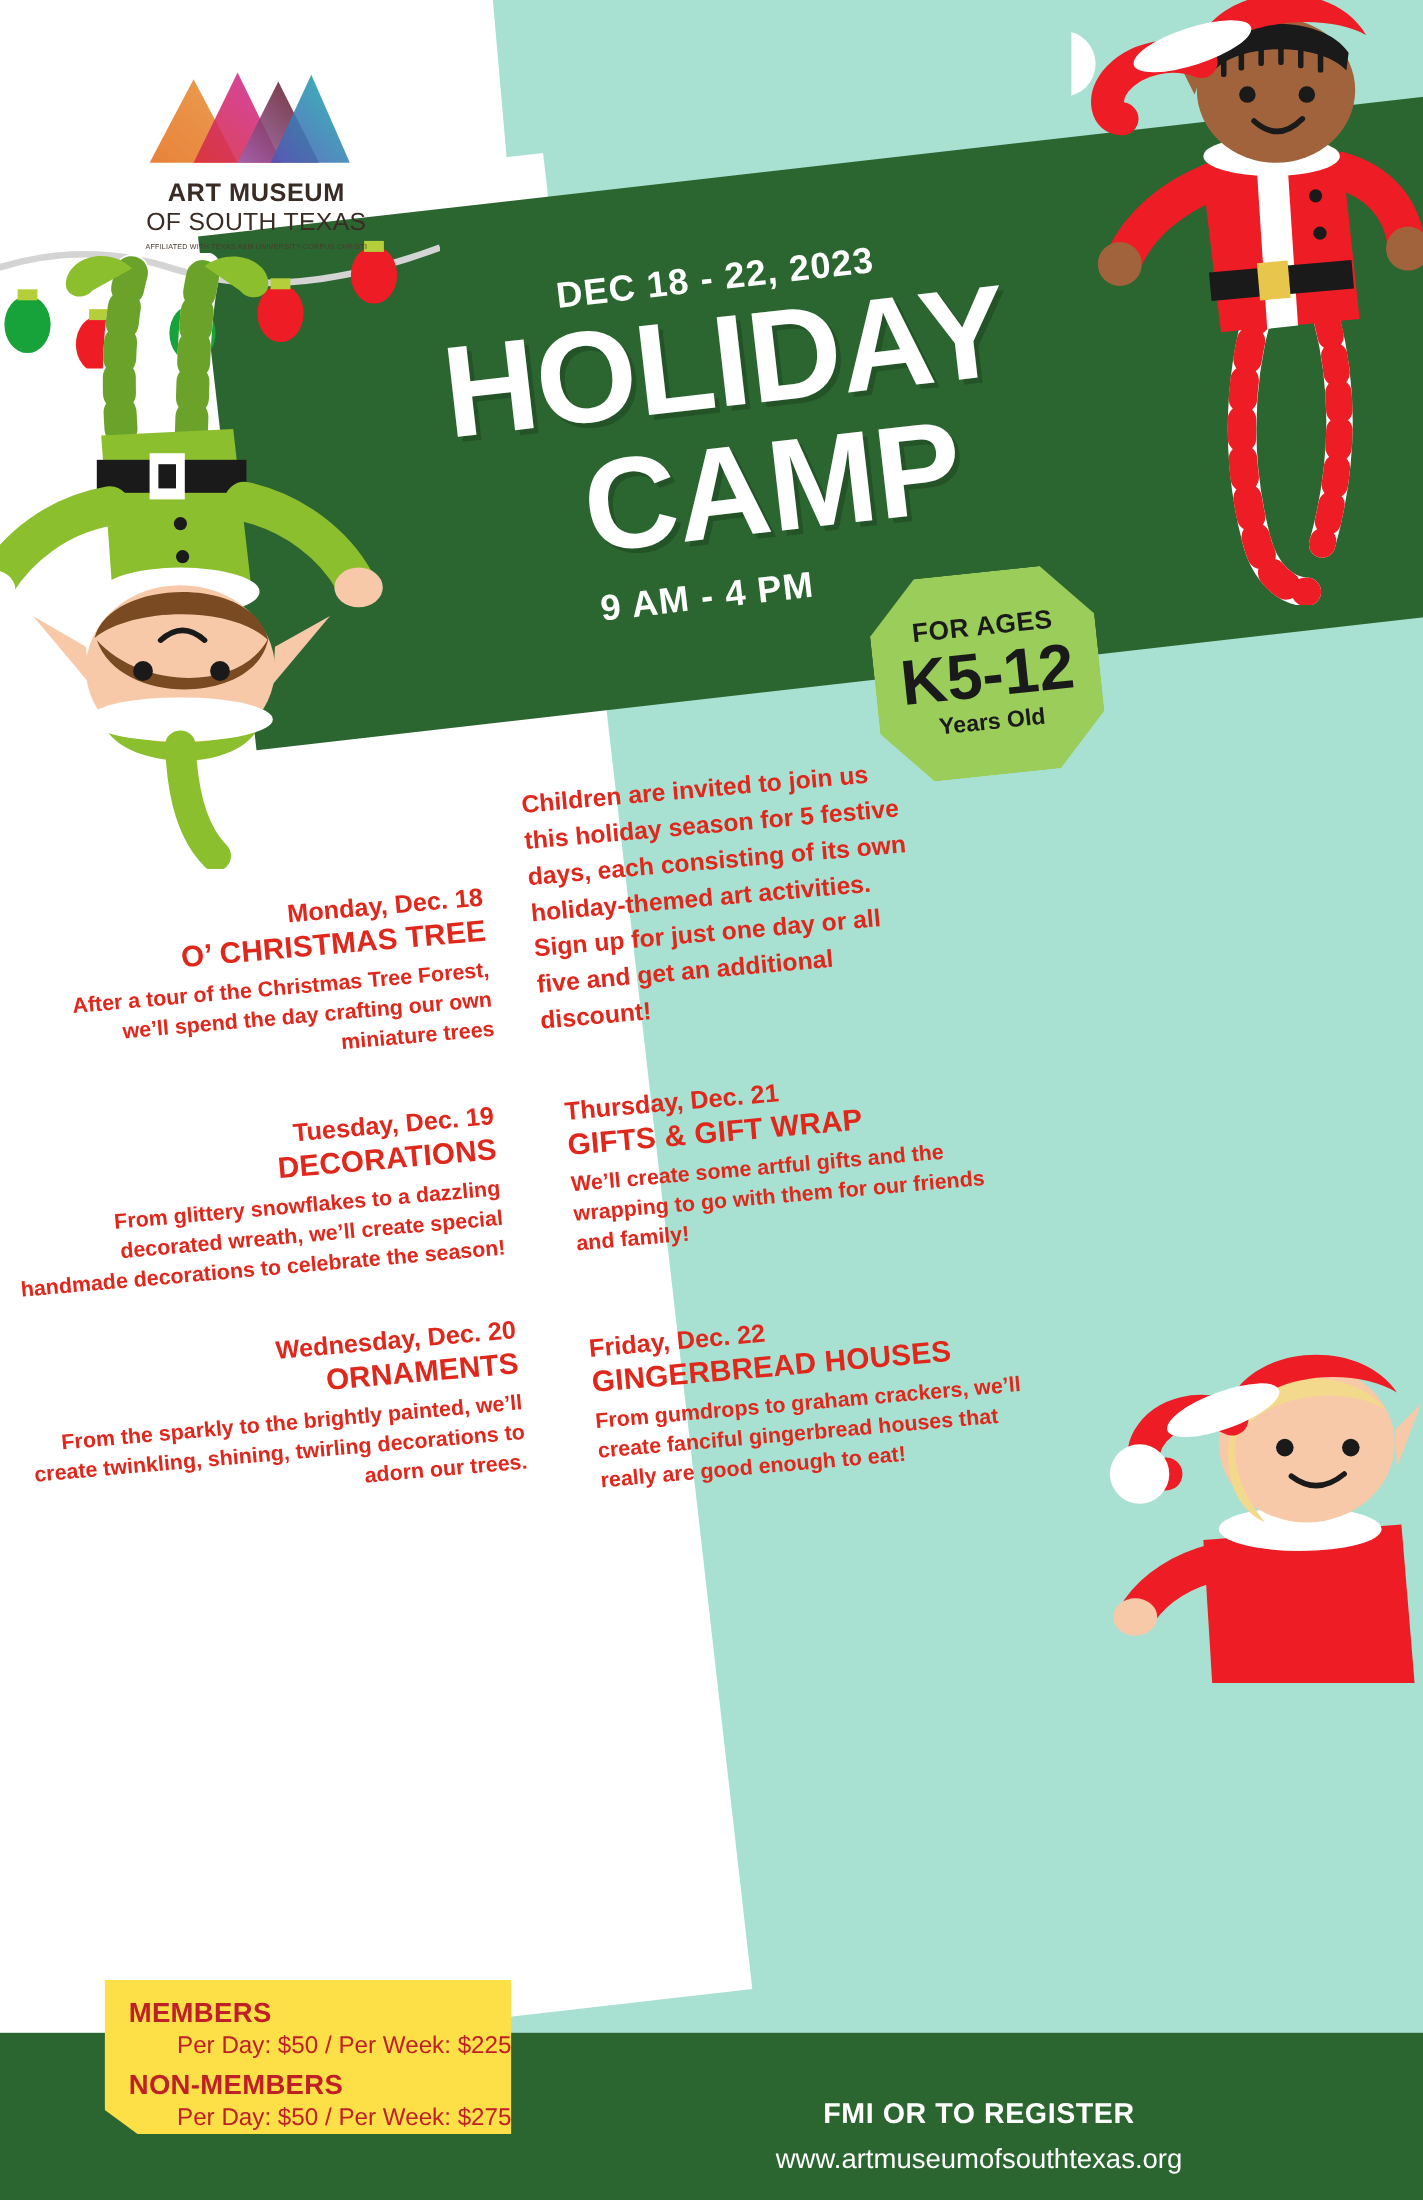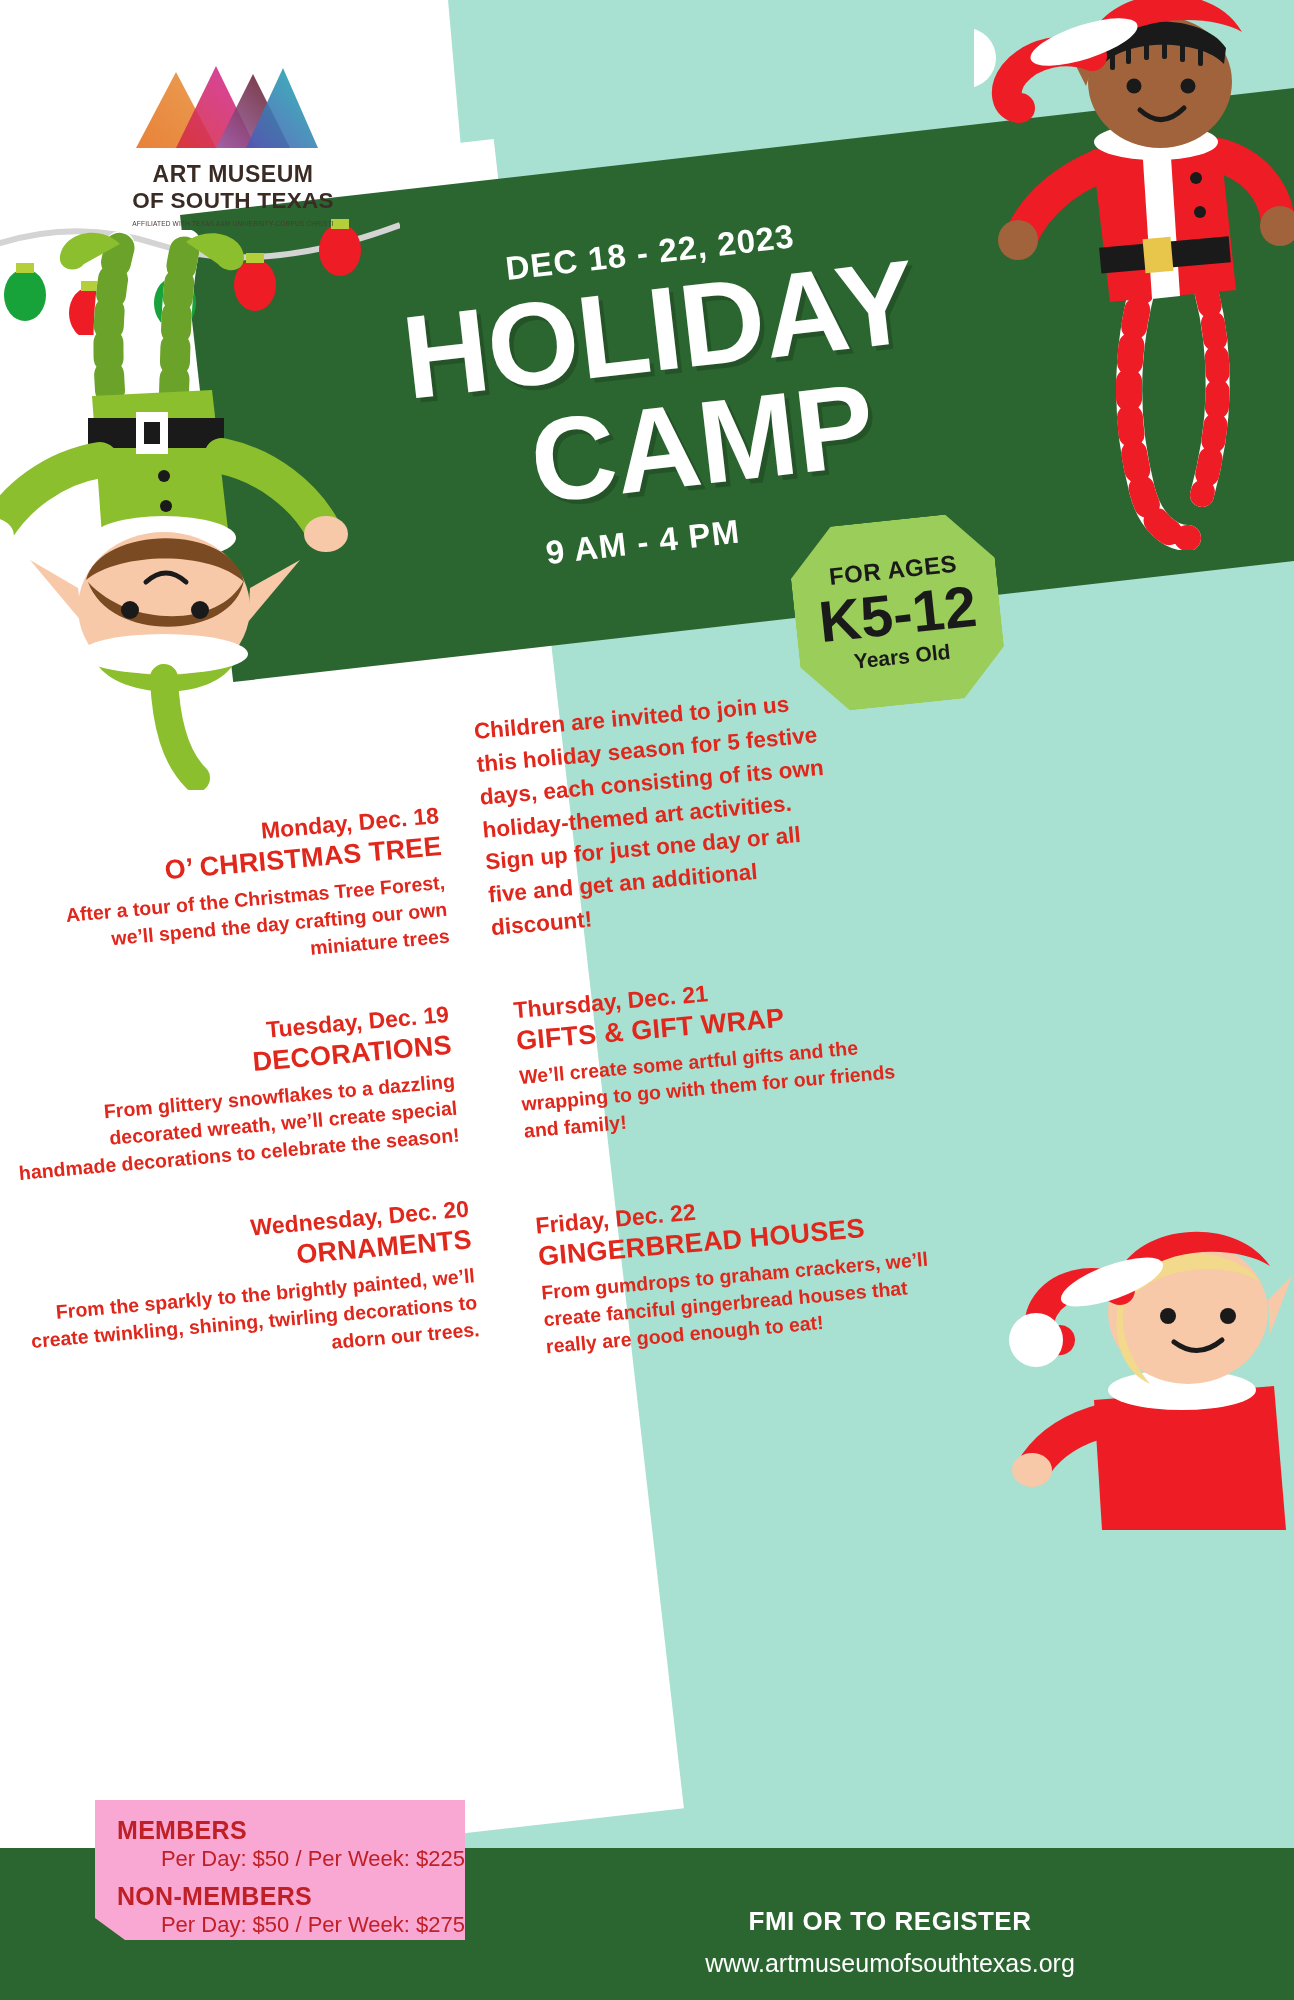--- a/index.html
+++ b/index.html
@@ -87,42 +87,42 @@
 
   .blk-mon  { left:30px;  top:820px;  width:415px; transform:rotate(-5deg); text-align:right; }
   .blk-tue  { left:10px;  top:1020px; width:445px; transform:rotate(-5deg); text-align:right; }
   .blk-wed  { left:20px;  top:1215px; width:455px; transform:rotate(-5deg); text-align:right; }
   .blk-thu  { left:518px; top:980px;  width:390px; transform:rotate(-5deg); text-align:left; }
   .blk-fri  { left:540px; top:1195px; width:400px; transform:rotate(-5deg); text-align:left; }
 
   
   .pricing {
     position:absolute; left:95px; top:1800px; width:370px; height:140px;
-    background:#f9a8d4; z-index:35; padding:16px 0 0 22px;
+    background:#fde047; z-index:35; padding:16px 0 0 22px;
     clip-path:polygon(0 0, 100% 0, 100% 100%, 30px 100%, 0 calc(100% - 22px));
   }
   .price-head { font-size:25px; font-weight:bold; color:#bf2026; letter-spacing:0.3px; }
   .price-line { font-size:22px; color:#bf2026; margin-top:1px; margin-bottom:10px;text-align:right; }
 
   
   .footer-text {
     position:absolute; left:540px; bottom:22px; width:700px;
     text-align:center; color:#ffffff; z-index:40;
   }
   .fmi { font-size:26px; font-weight:bold; letter-spacing:0.5px;margin-top:12px; }
   .url { font-size:25px; margin-top:12px; }
 
   
   .logo { position:absolute; left:88px; top:60px; width:210px; z-index:40;margin-left:40px; }
   .logo-peaks { position:relative; width:190px; height:90px; margin:0 auto; }
   .logo-name {
     text-align:center; color:#3a2c24; font-weight:bold;
     font-size:23px; letter-spacing:0.5px; line-height:1.12; margin-top:8px;
   }
-  .logo-sub { text-align:center; color:#3a2c24; font-size:22.5px; font-weight:bold; letter-spacing:0.3px;}
+  .logo-sub { text-align:center; color:#3a2c24; font-size:22.5px; font-weight:normal; letter-spacing:0.3px;}
   .logo-affil {
     text-align:center; color:#4a3a30; font-size:6.5px; letter-spacing:0.2px;
     margin-top:6px;
   }
 
   
   .lights { position:absolute; left:-20px; top:195px; width:420px; height:140px; z-index:20; }
 
   
   .elf-topright { position:absolute; right:-10px; top:-10px; width:330px; height:560px; z-index:22; }

